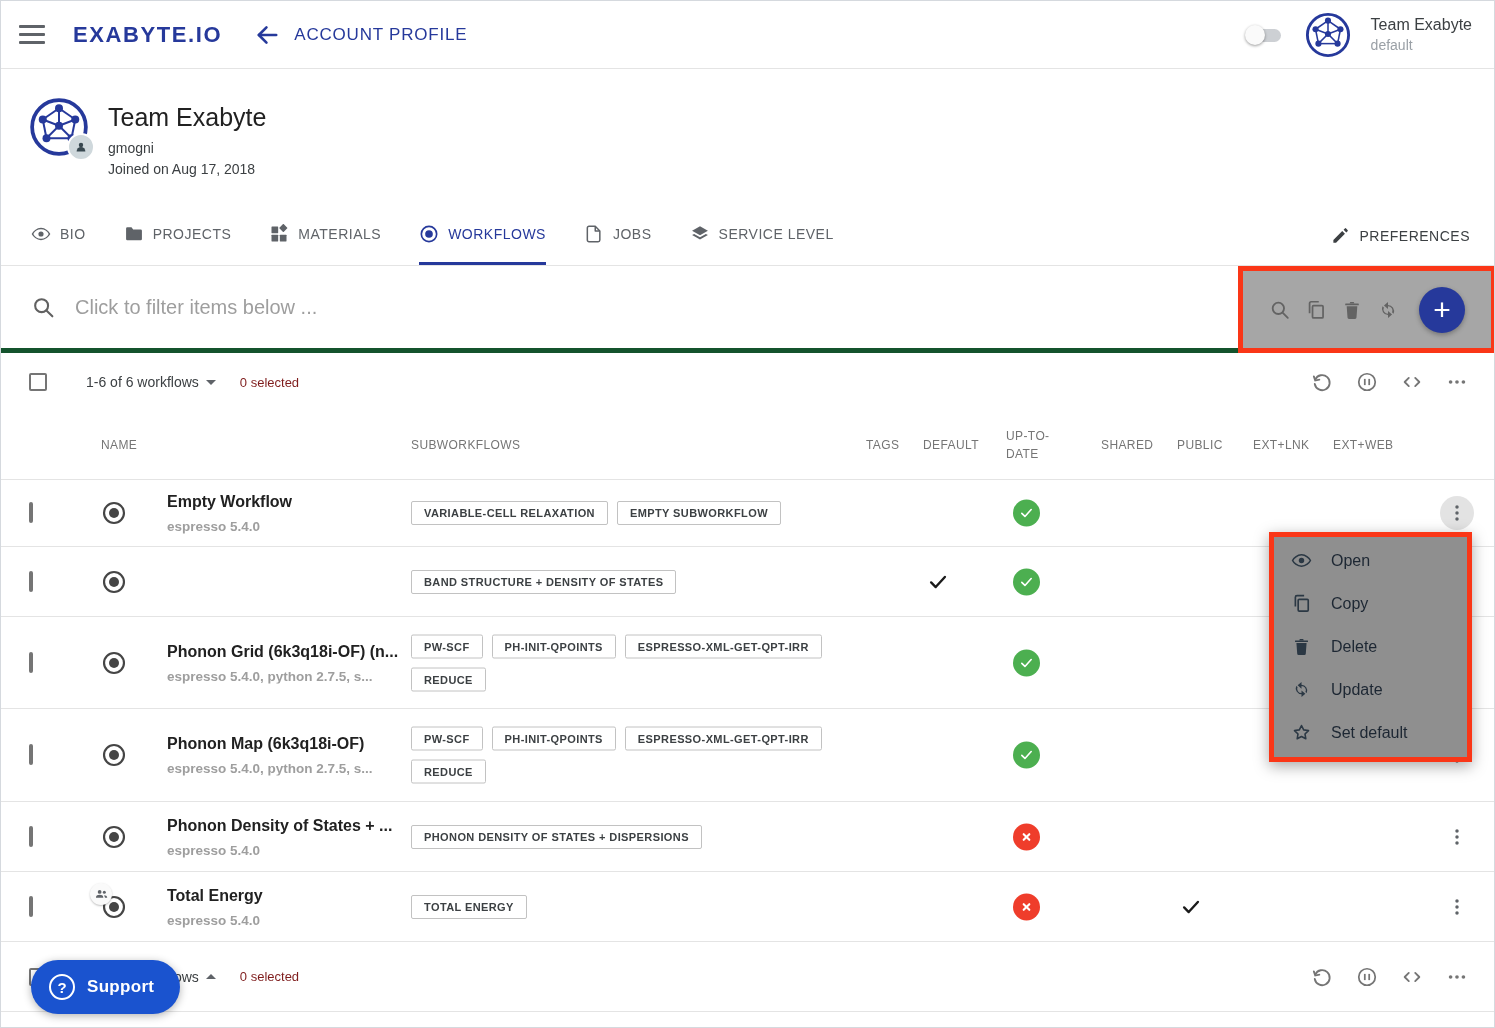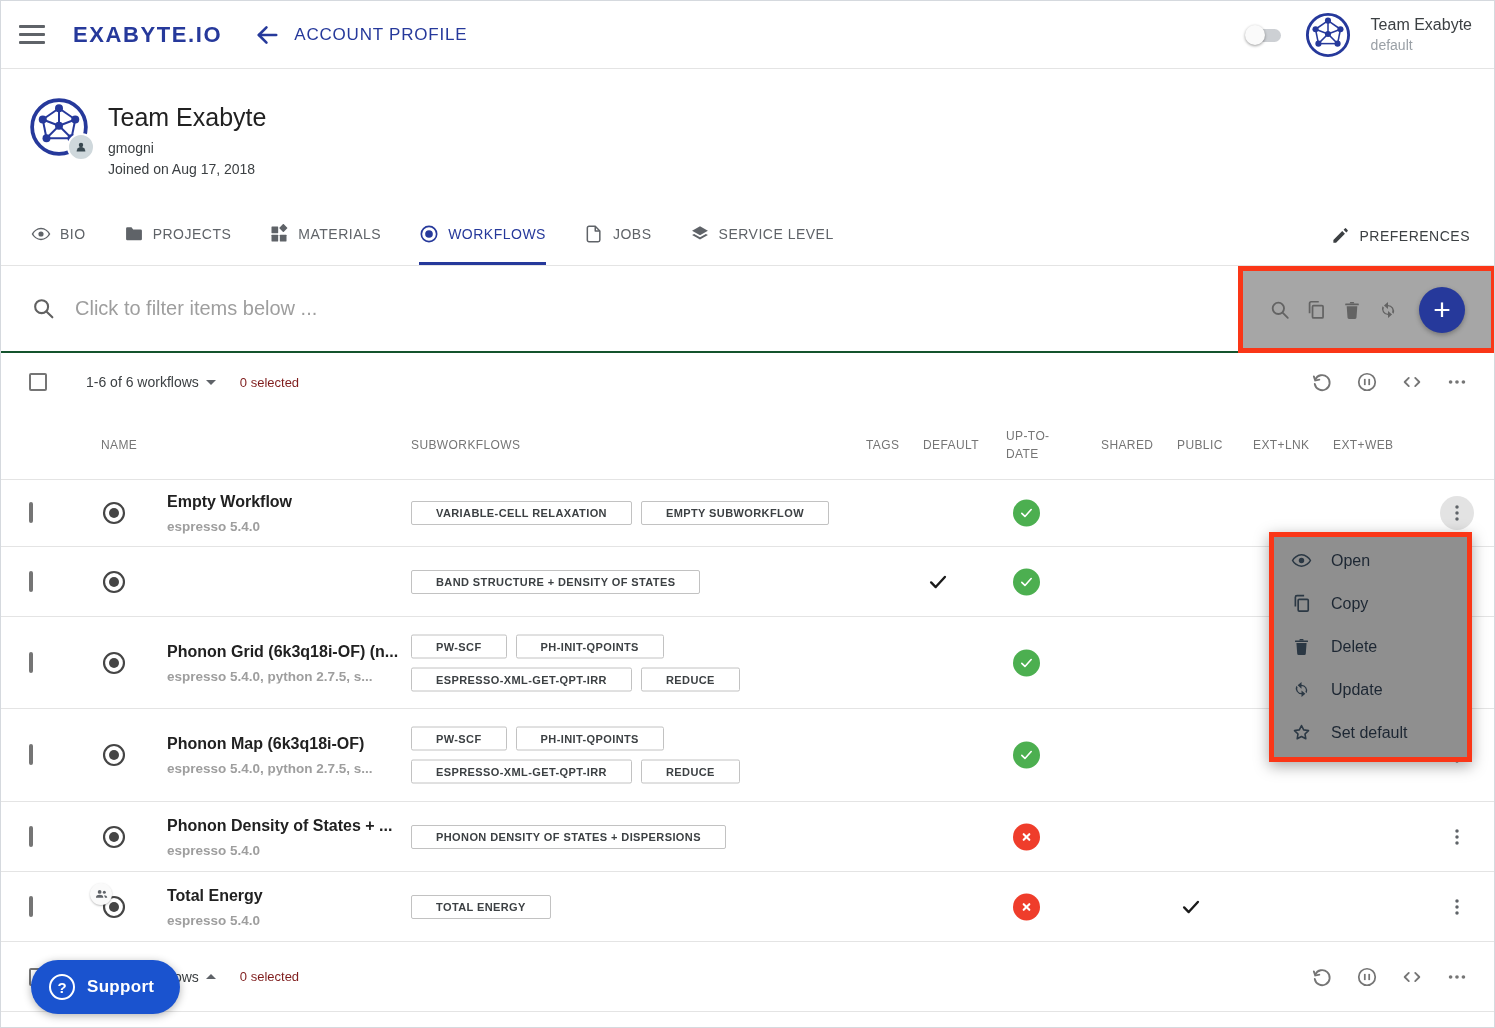--- a/index.html
+++ b/index.html
@@ -33,21 +33,21 @@
 
   
   .tabs{position:absolute;left:0;top:205px;width:100%;height:60px;border-bottom:1px solid #e4e4e4;display:flex;align-items:stretch;padding-left:30px;box-sizing:border-box;}
   .tab{display:flex;align-items:center;gap:9px;margin-right:38px;font-size:14px;font-weight:500;letter-spacing:0.5px;color:#5f6368;border-bottom:3px solid transparent;box-sizing:border-box;cursor:pointer;white-space:nowrap;}
   .tab svg{width:20px;height:20px;}
   .tab.active{color:#26399b;border-bottom-color:#26399b;}
   .preferences{margin-left:auto;margin-right:24px;display:flex;align-items:center;gap:9px;font-size:14px;font-weight:500;letter-spacing:0.5px;color:#3c4043;cursor:pointer;}
   .preferences svg{width:19px;height:19px;color:#3c4043;}
 
   
-  .filterbar{position:absolute;left:0;top:265px;width:100%;height:87px;border-bottom:2px solid #14532d;display:flex;align-items:center;box-sizing:border-box;}
+  .filterbar{position:absolute;left:0;top:265px;width:100%;height:87px;border-bottom:5px solid #14532d;display:flex;align-items:center;box-sizing:border-box;}
   .filter-search-icon{margin-left:30px;width:25px;height:25px;color:#616161;}
   .filter-input{margin-left:17px;border:none;outline:none;font-size:20px;color:#424242;width:780px;font-family:inherit;background:transparent;}
   .filter-input::placeholder{color:#9e9e9e;}
 
   
   .hl-toolbar{position:absolute;left:1237px;top:265px;width:258px;height:87px;border:5px solid #fa3617;background:#a6a6a6;box-sizing:border-box;display:flex;align-items:center;justify-content:center;gap:14px;z-index:6;}
   .hl-toolbar .tool-btn{width:22px;height:22px;color:#636363;cursor:pointer;}
   .add-btn{width:46px;height:46px;border-radius:50%;background:#26399b;color:#fff;display:flex;align-items:center;justify-content:center;font-size:30px;font-weight:400;margin-left:6px;cursor:pointer;box-shadow:0 2px 5px rgba(0,0,0,.3);}
 
   
@@ -74,21 +74,21 @@
   .c-check{left:28px;}
   .c-icon{left:100px;}
   .wf-icon{width:26px;height:26px;color:#454545;}
   .icon-wrap{position:relative;}
   .people-badge{position:absolute;left:-11px;top:-11px;width:22px;height:22px;border-radius:50%;background:#fafafa;box-shadow:0 1px 2px rgba(0,0,0,.25);display:flex;align-items:center;justify-content:center;color:#5f6368;}
   .people-badge svg{width:15px;height:15px;}
   .c-name{left:166px;width:238px;}
   .name-line{font-size:16px;color:#212121;white-space:nowrap;overflow:hidden;cursor:pointer;}
   .ver-line{font-size:13.5px;color:#9e9e9e;margin-top:8px;white-space:nowrap;overflow:hidden;}
   .c-sub{left:410px;width:420px;display:flex;flex-wrap:wrap;gap:9px;}
-  .chip{border:1px solid #c2c2c2;border-radius:2px;padding:5px 24px;font-size:11px;color:#3c4043;letter-spacing:0.4px;white-space:nowrap;background:#fff;}
+  .chip{border:1px solid #c2c2c2;border-radius:2px;padding:5px 12px;font-size:11px;color:#3c4043;letter-spacing:0.4px;white-space:nowrap;background:#fff;}
   .c-default{left:915px;width:44px;display:flex;justify-content:center;}
   .c-utd{left:1003px;width:44px;display:flex;justify-content:center;}
   .c-public{left:1168px;width:44px;display:flex;justify-content:center;}
   .check-dark{width:22px;height:22px;color:#1b1b1b;}
   .badge{width:27px;height:27px;border-radius:50%;display:flex;align-items:center;justify-content:center;}
   .badge.ok{background:#4caf50;}
   .badge.bad{background:#ef3d2b;}
   .badge svg{width:15px;height:15px;color:#fff;}
   .c-menu{left:1436px;width:40px;display:flex;justify-content:center;}
   .dots-btn{width:22px;height:22px;color:#5f6368;cursor:pointer;}

